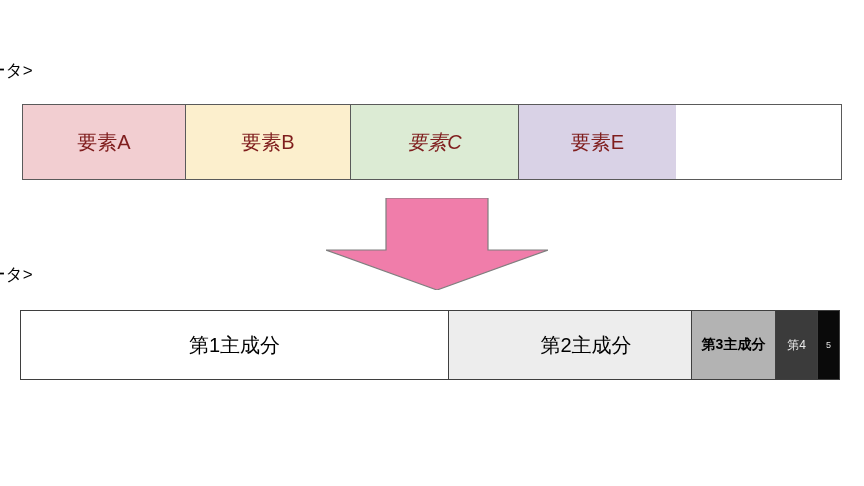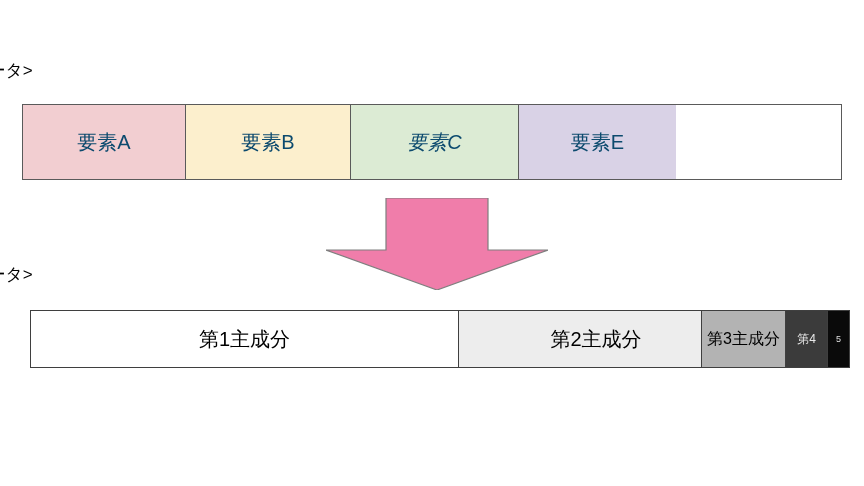--- a/index.html
+++ b/index.html
@@ -49,38 +49,38 @@
   #bar-original {
     left: 22px;
     top: 104px;
     width: 820px;
     height: 76px;
     border: 1px solid #5a5a5a;
   }
   #bar-original .cell {
     border-right: 1px solid #5a5a5a;
     font-size: 20px;
-    color: #0c4a6e;
+    color: #7f1d1d;
   }
   #bar-original .cell:last-child { border-right: none; }
 
   
   #bar-components {
-    left: 30px;
+    left: 20px;
     top: 310px;
     width: 820px;
-    height: 58px;
+    height: 70px;
     border: 1px solid #3f3f3f;
   }
   #bar-components .cell {
     border-right: 1px solid #3f3f3f;
     font-size: 20px;
   }
   #bar-components .cell:last-child { border-right: none; }
-  #bar-components .cell.sm  { font-size: 16px; }
+  #bar-components .cell.sm  { font-size: 14px; font-weight: bold; }
   #bar-components .cell.xs  { font-size: 12px; }
   #bar-components .cell.xxs { font-size:  9px; }
 
   
   #arrow-pca {
     position: absolute;
     left: 326px;
     top: 198px;
     width: 222px;
     height: 92px;

